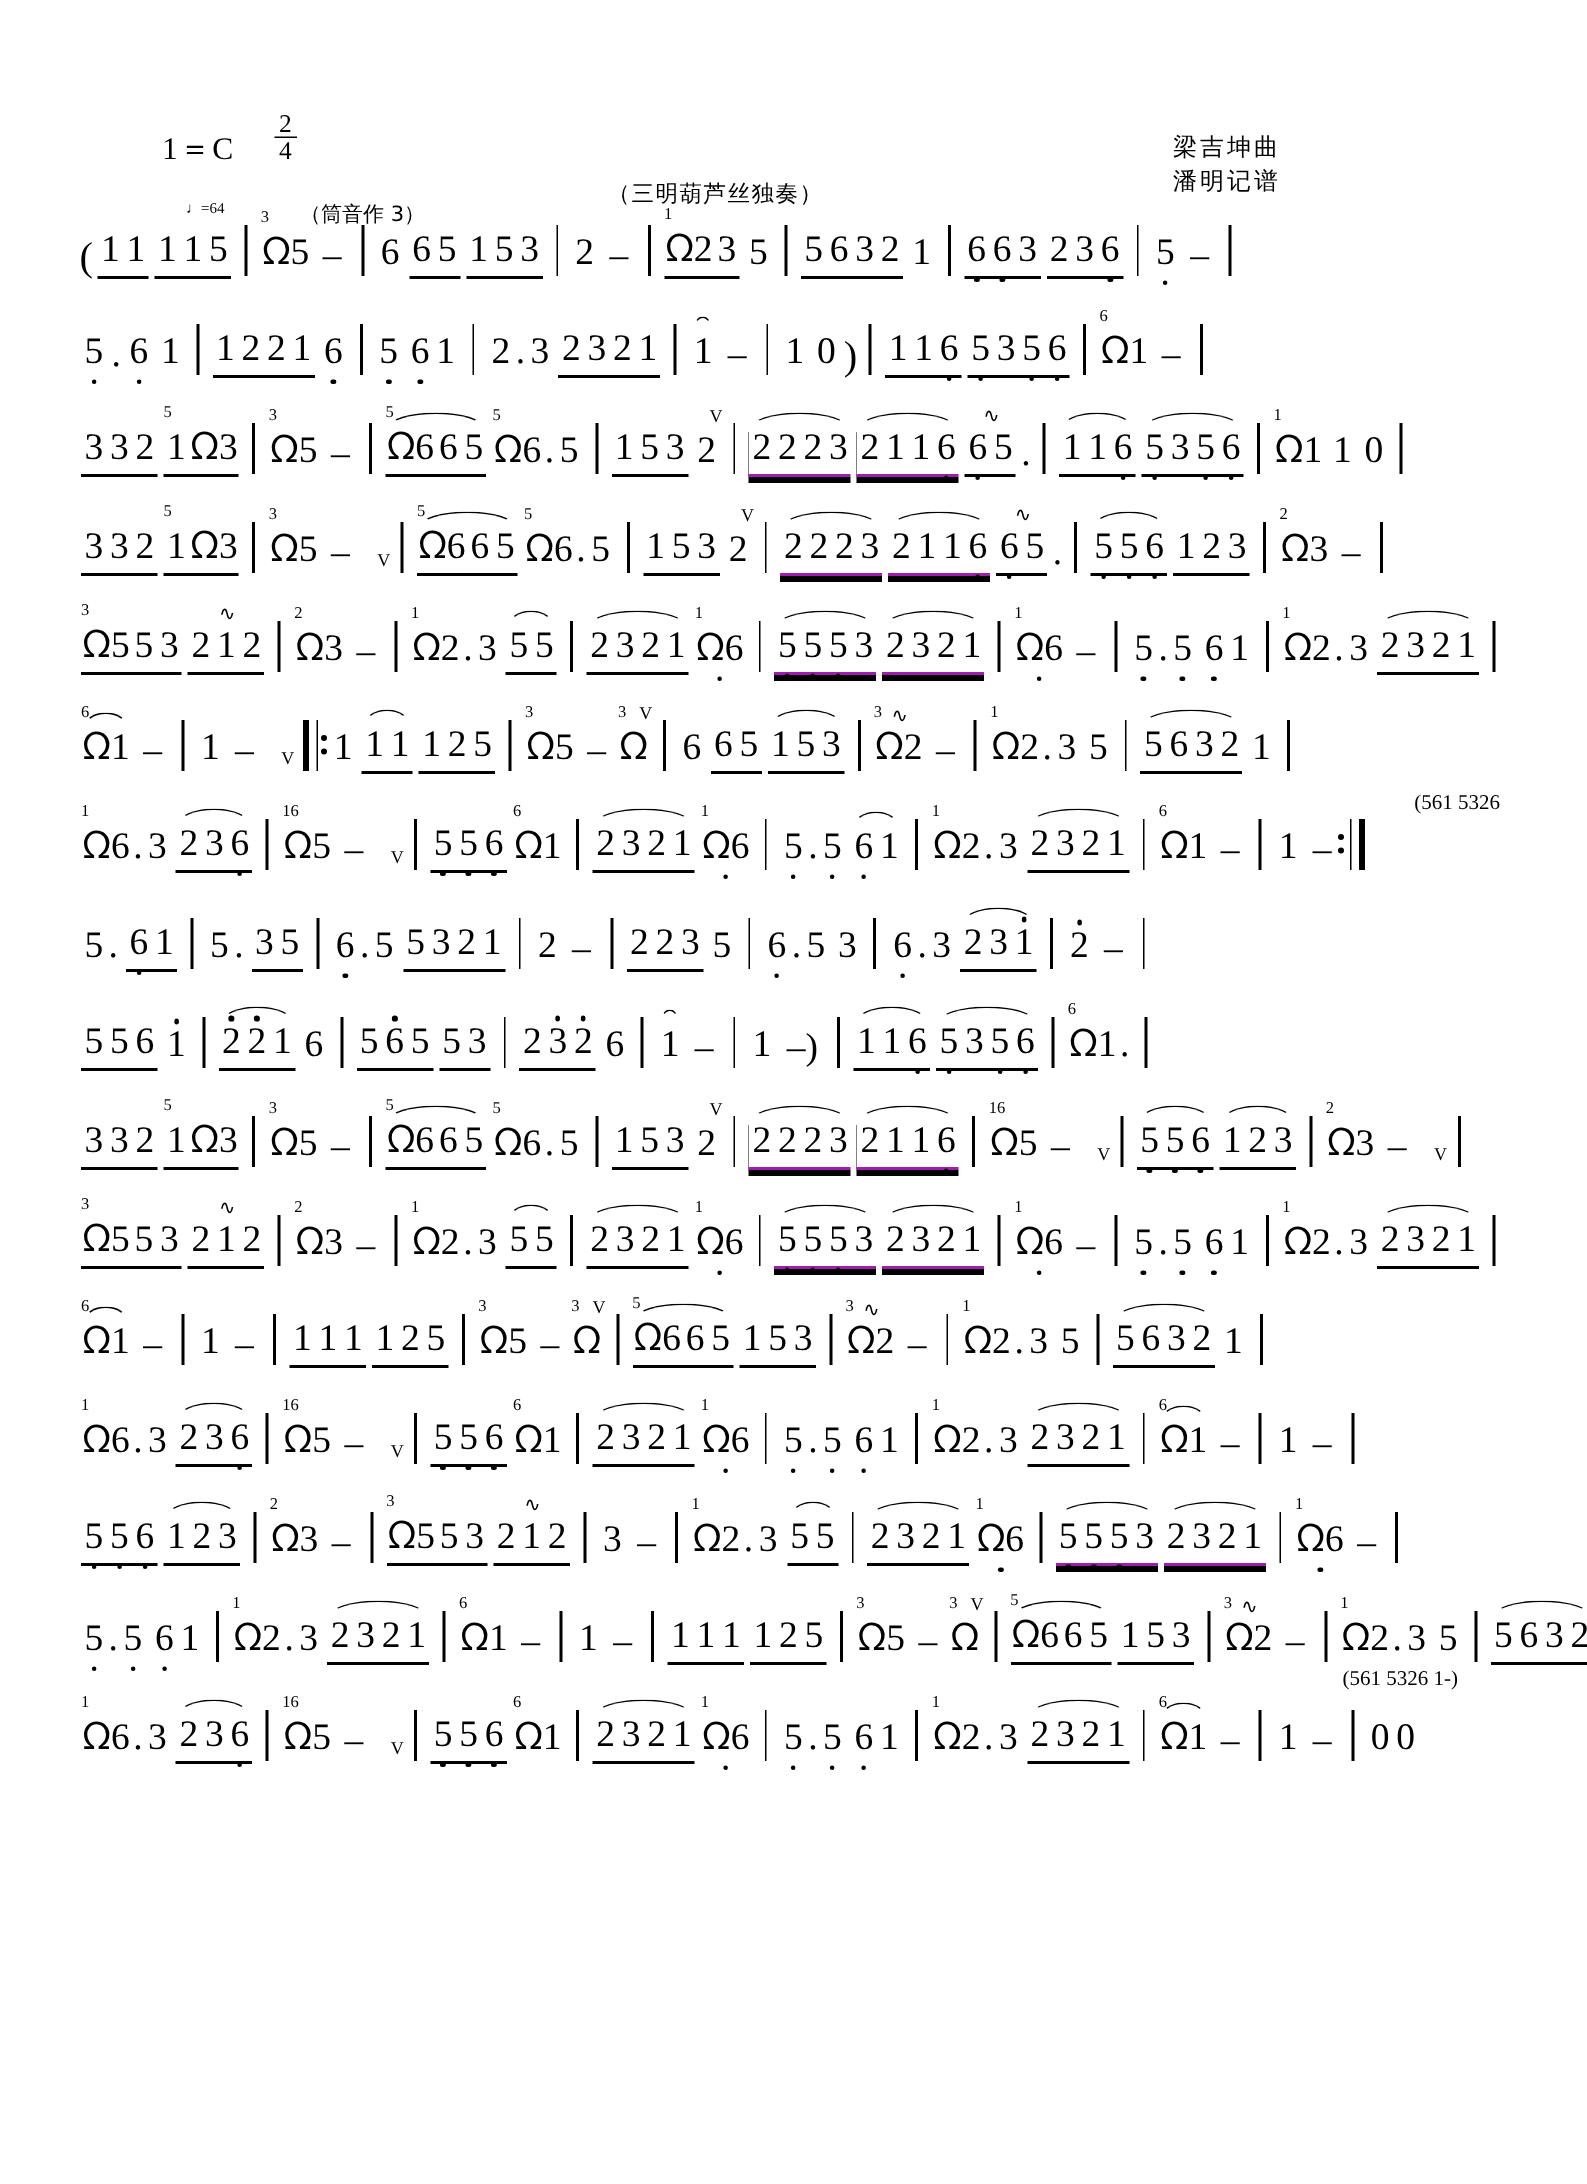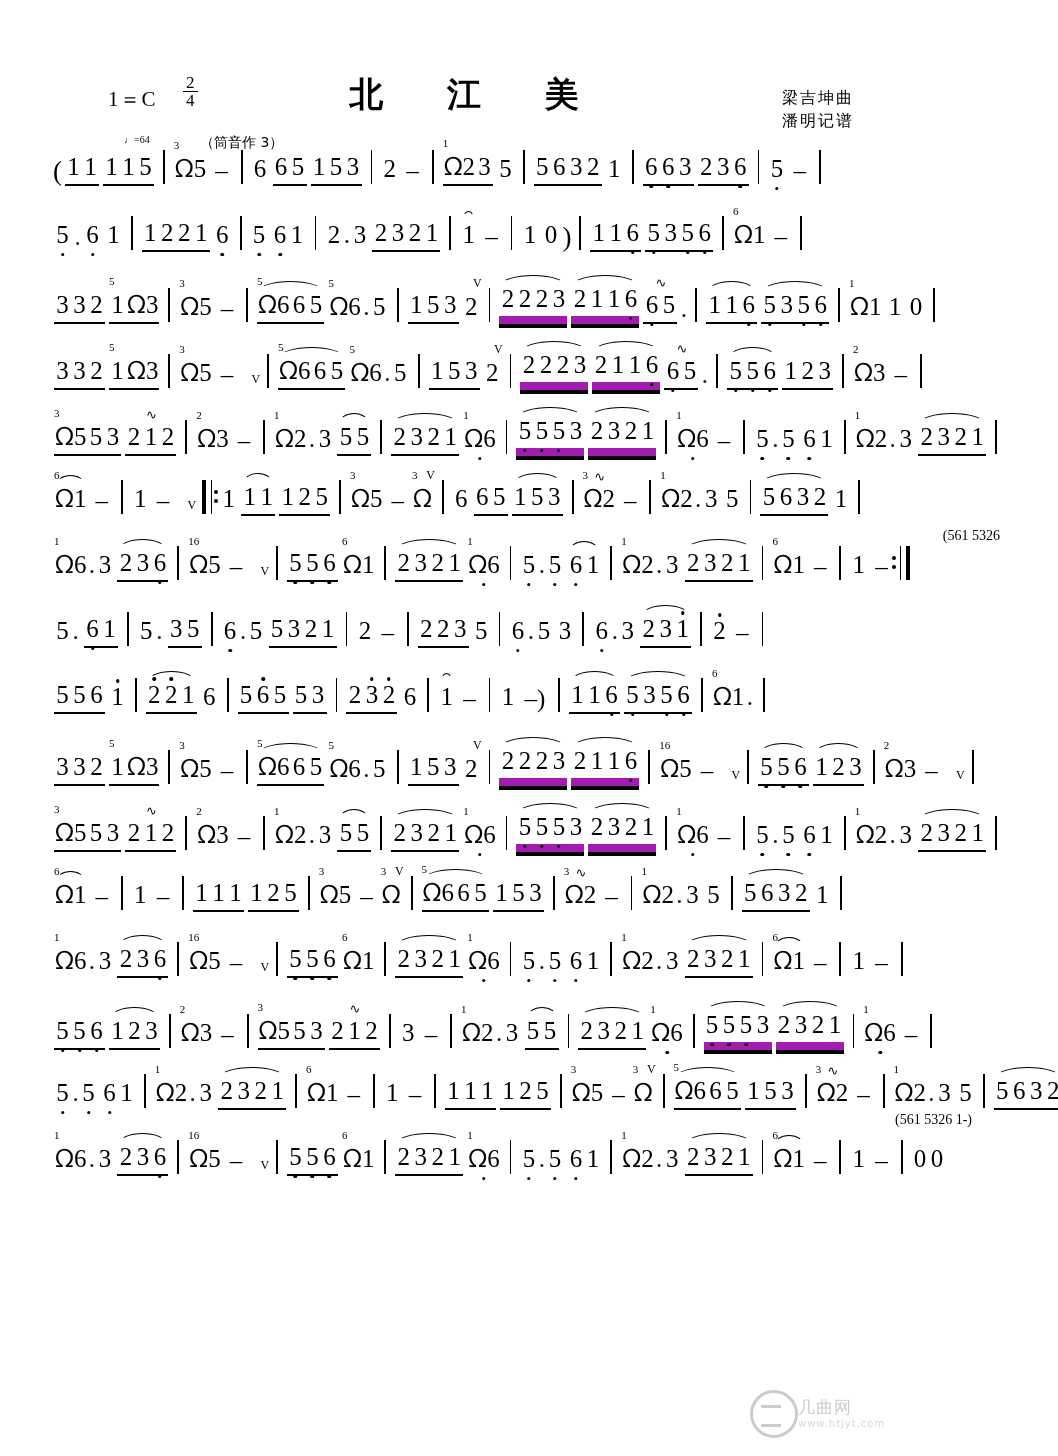--- a/index.html
+++ b/index.html
@@ -114,21 +114,21 @@
   
   .grp {
     display: inline-block;
     position: relative;
     vertical-align: bottom;
     font-size: 0;
     margin: 0 2px;
   }
   .grp.beam1 > .inner { border-bottom: 2px solid #000; }
   .grp.beam2 > .inner {
-    border-bottom: 8px solid #a21caf;
+    border-bottom: 2px solid #a21caf;
     box-shadow: 0 4px 0 0 #000;
   }
   .grp > .inner {
     display: inline-block;
     padding-bottom: 2px;
     font-size: 0;
   }
   .n {
     display: inline-block;
     position: relative;
@@ -313,21 +313,21 @@
 <div class="sheet">
 
   <div class="header">
     <div class="key-sig">1＝C</div>
     <div class="meter">
       <span class="num">2</span>
       <span class="den">4</span>
     </div>
     <div class="tempo">♩=64</div>
     <div class="tune-note">（筒音作 3）</div>
-    <div class="title">北 江 美</div>
+    <div class="subtitle">（三明葫芦丝独奏）</div>
     <div class="credits">
       <div>梁吉坤曲</div>
       <div>潘明记谱</div>
     </div>
   </div>
 
   <div class="music">
 
     <div class="line">
       <span class="paren">(</span>
@@ -777,19 +777,14 @@
       <span class="dash">–</span>
       <span class="bar"></span>
       <span class="grp"><span class="inner"><span class="n">1</span></span></span>
       <span class="dash">–</span>
       <span class="bar"></span>
       <span class="grp"><span class="inner"><span class="n">0</span><span class="n">0</span></span></span>
     </div>
 
   </div>
 
-  <div class="watermark">
-    <div class="wm-circle"></div>
-    <div class="wm-text">几曲网</div>
-    <div class="wm-sub">www.htjyt.com</div>
-  </div>
 
 </div>
 
 </body></html>

